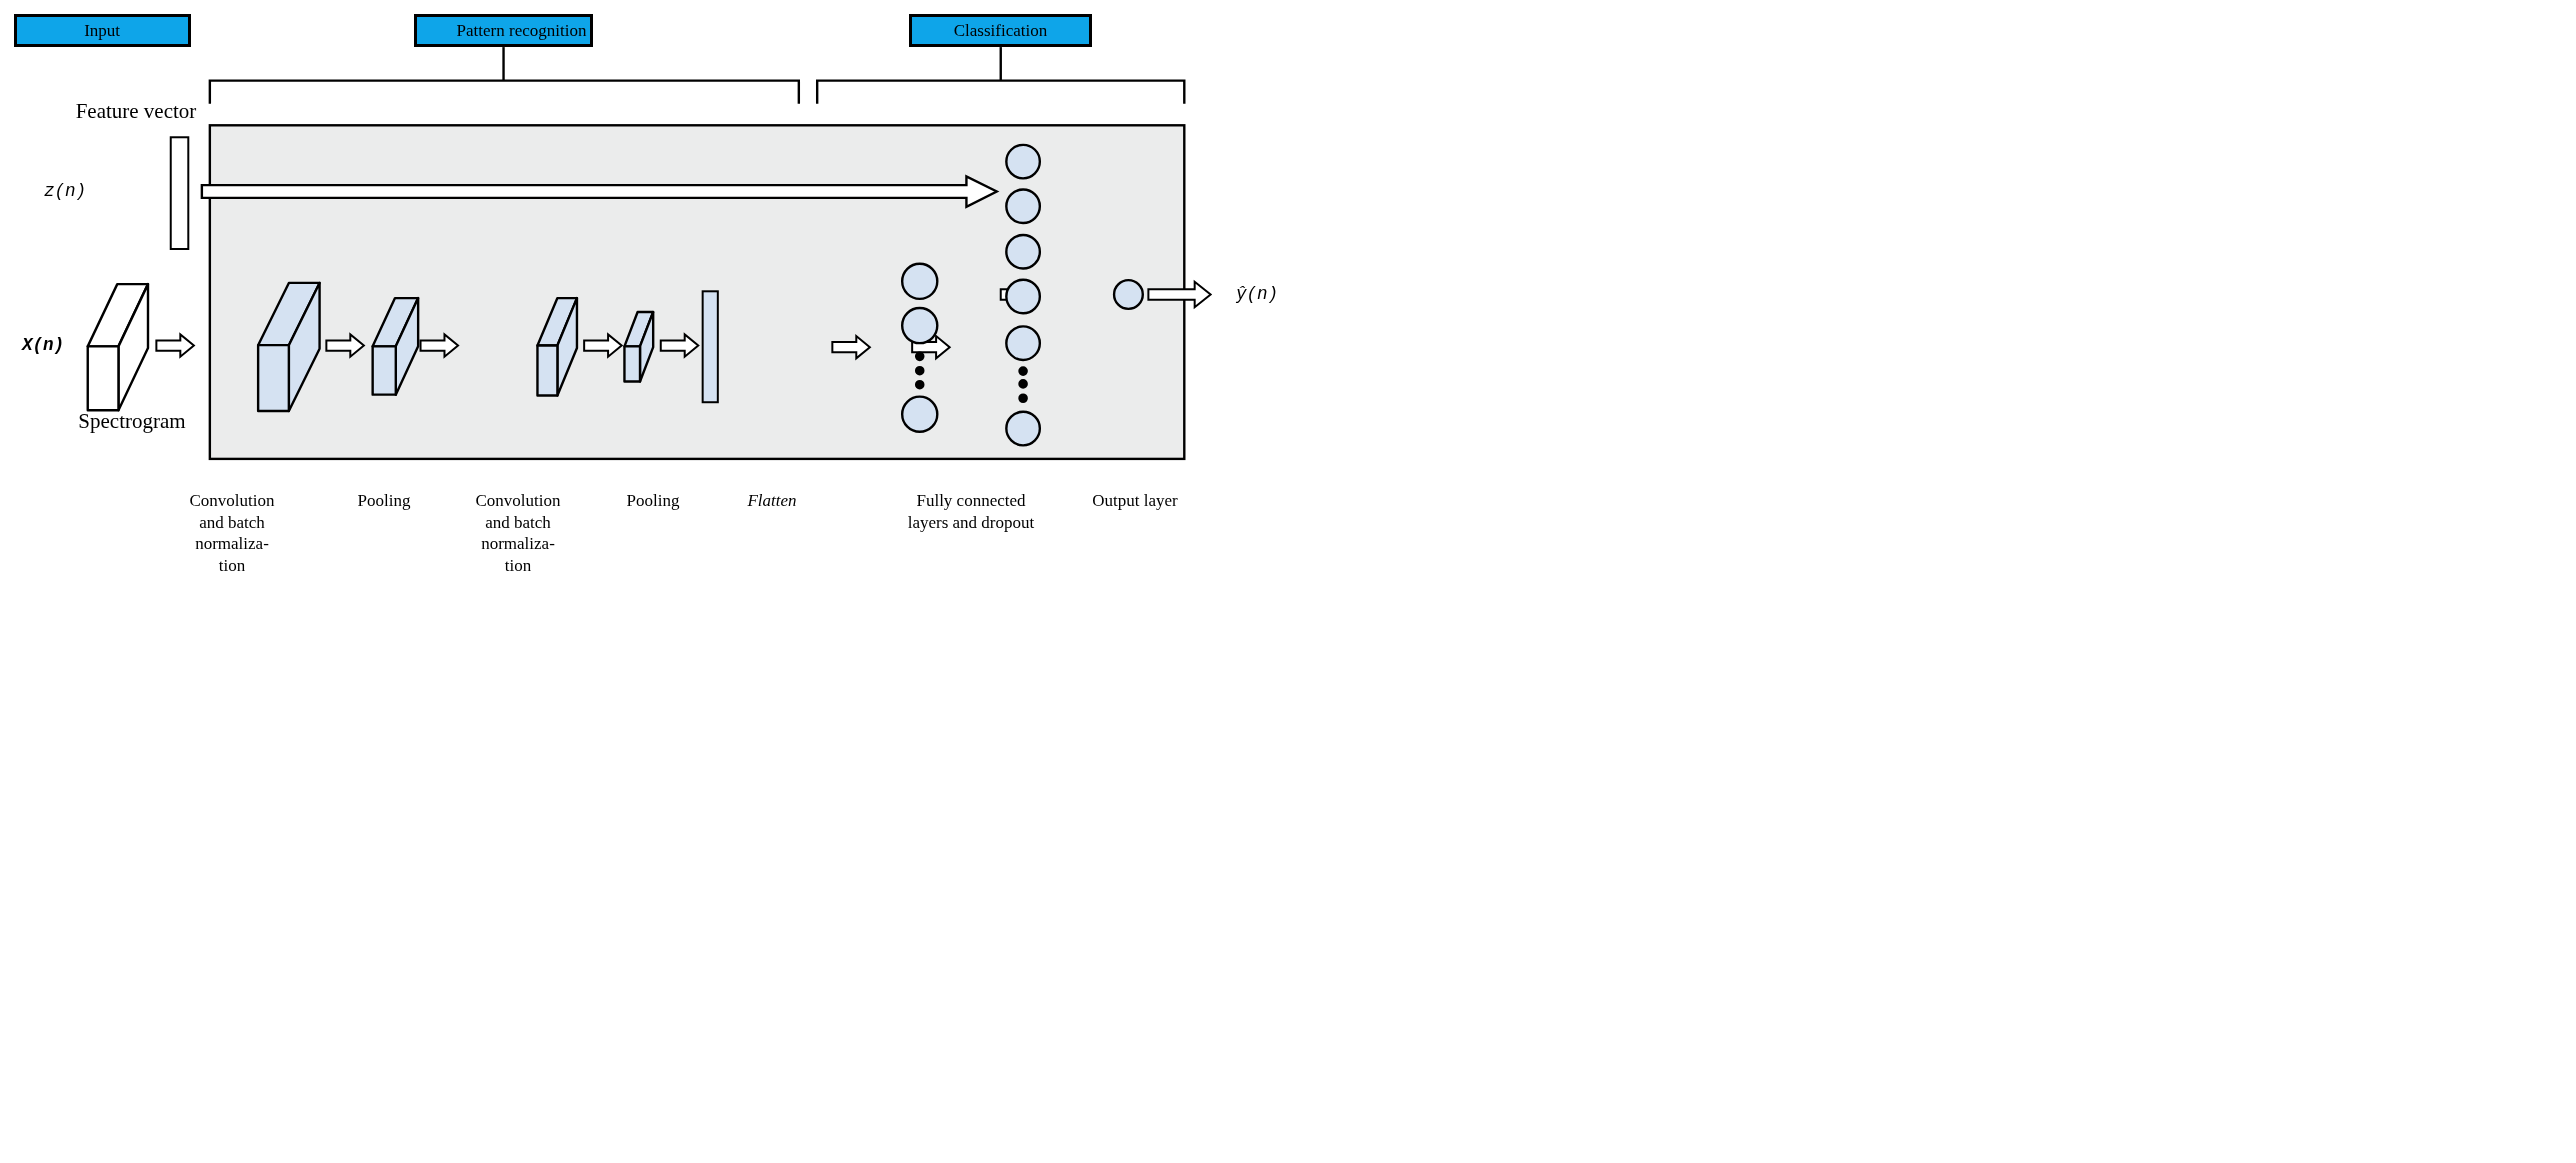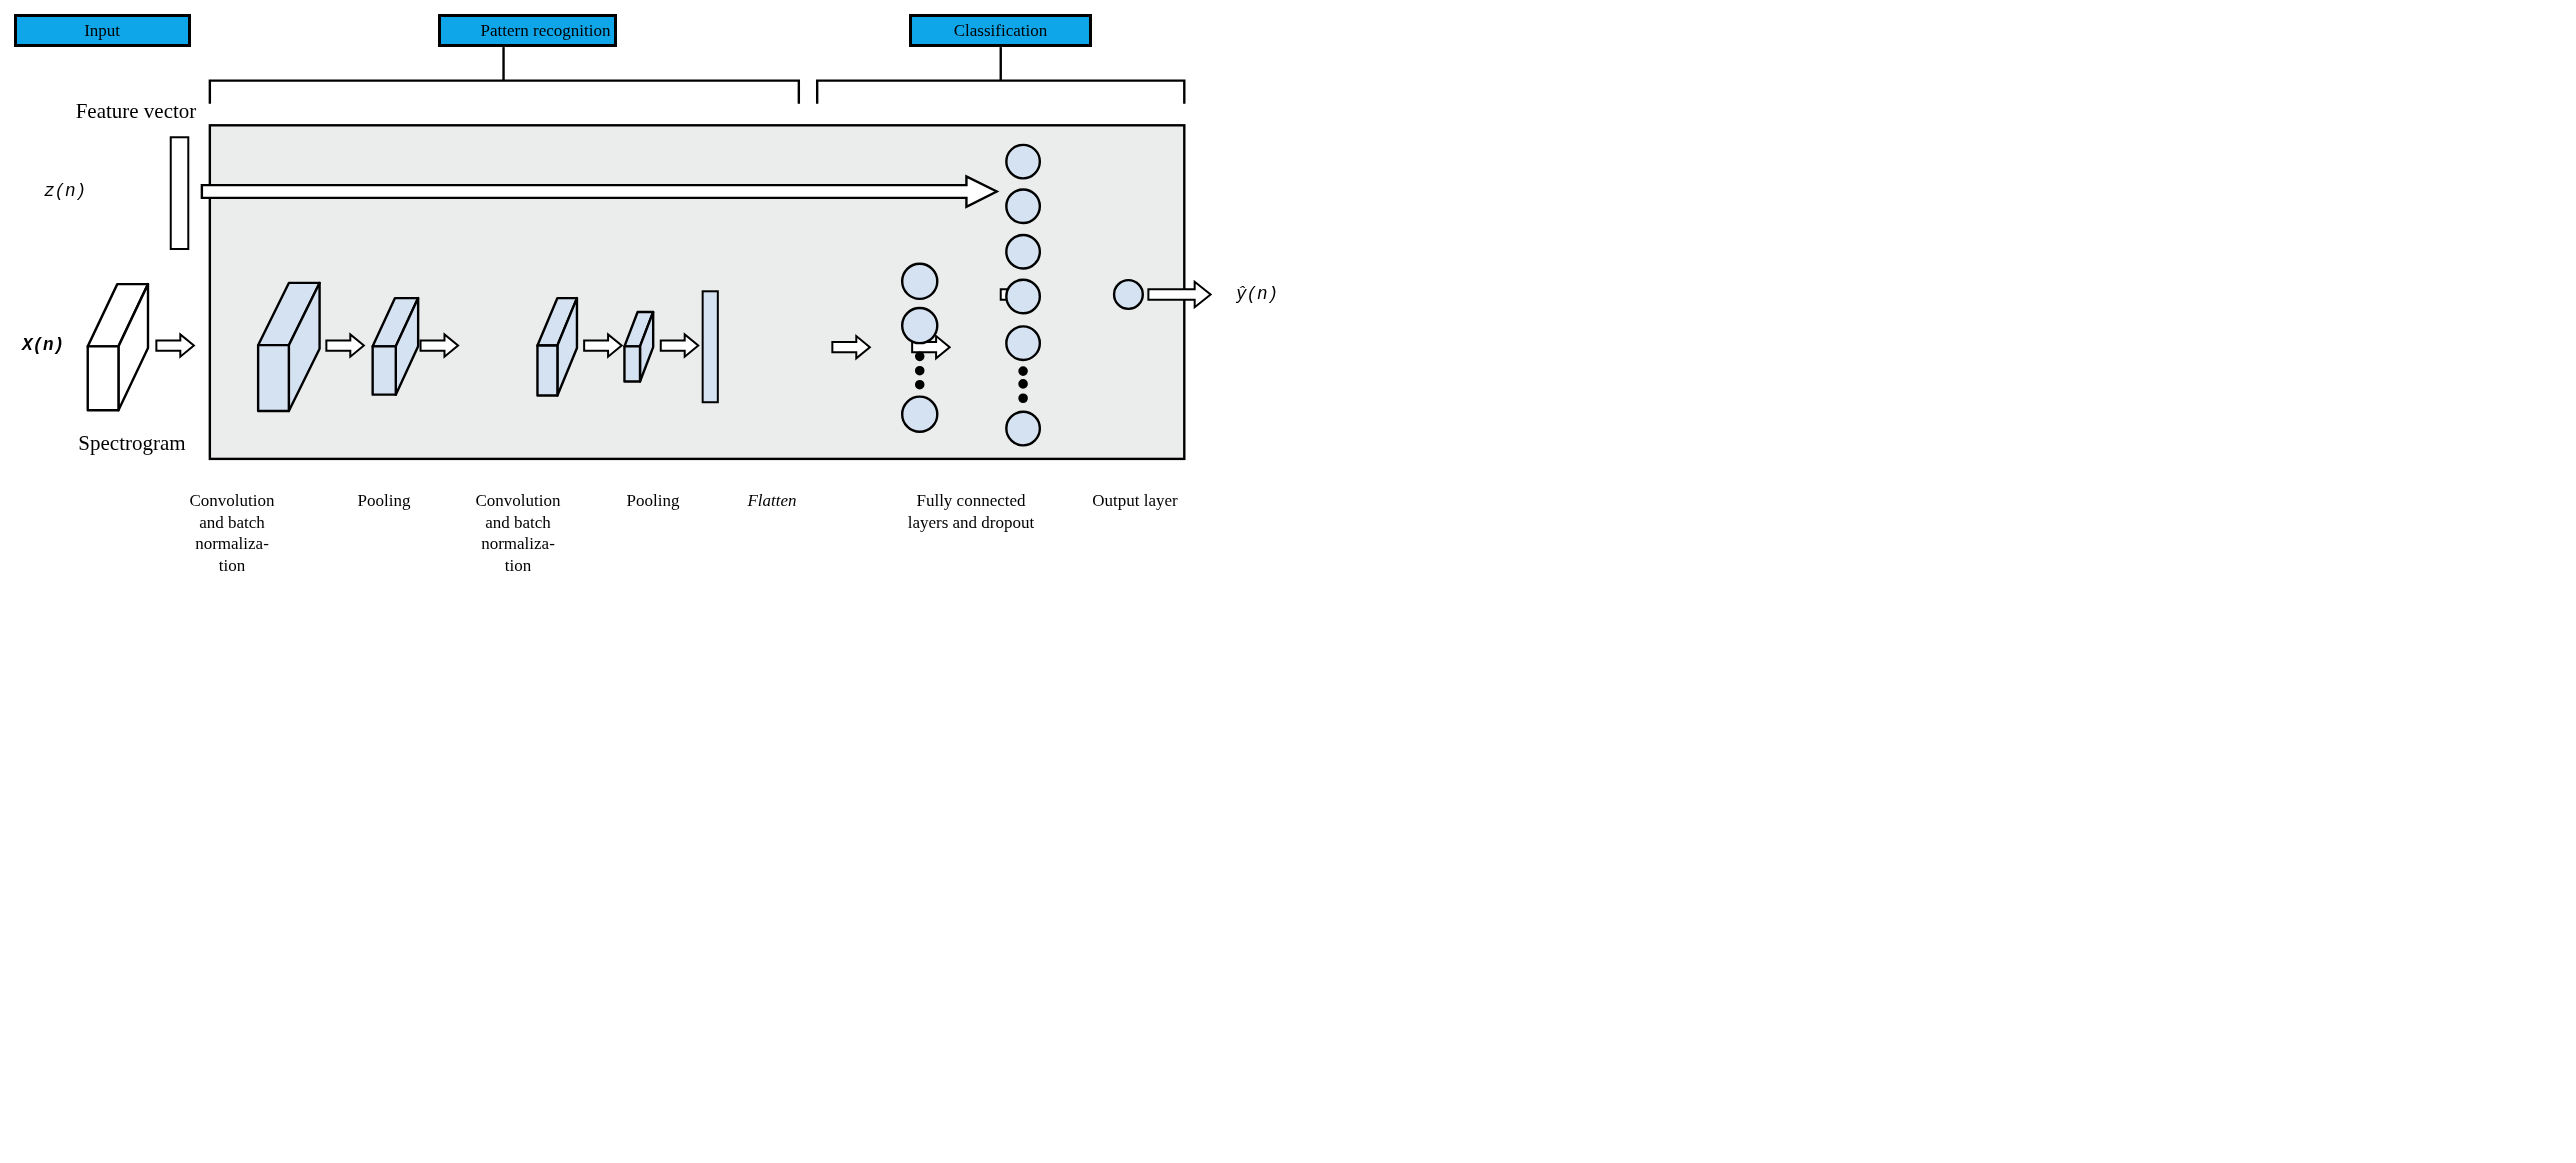--- a/index.html
+++ b/index.html
@@ -14,34 +14,34 @@
   #shapes{position:absolute;left:0;top:0;width:1288px;height:581px;}
   #shapes *{stroke:#000000;}
   .hdr{
     position:absolute;top:14.4px;height:33px;
     background:#0ea5e9;border:3.2px solid #000;
     box-sizing:border-box;
     display:flex;align-items:center;justify-content:center;
     font-size:17px;
   }
   #hdr-input{left:13.6px;width:177px;}
-  #hdr-pattern{left:438px;width:179px;padding-left:36px;}
+  #hdr-pattern{left:414px;width:179px;padding-left:36px;}
   #hdr-class{left:909px;width:183px;}
   .lbl{
     position:absolute;
     transform:translateX(-50%);
     font-size:21px;line-height:21.6px;
     text-align:center;white-space:nowrap;
   }
   .math{font-style:italic;font-size:17.6px;font-family:Liberation Mono, monospace;}
   .boldmath{font-weight:bold;}
   #lbl-feature{left:136px;top:101px;}
   #lbl-z{left:65px;top:181px;}
   #lbl-x{left:43px;top:335px;}
-  #lbl-spectrogram{left:132px;top:433px;}
+  #lbl-spectrogram{left:132px;top:411px;}
   #lbl-yhat{left:1257px;top:284px;}
   .blk-lbl{position:absolute;top:490px;transform:translateX(-50%);
     font-size:17px;line-height:21.6px;text-align:center;white-space:nowrap;}
   #blk-conv1{left:232px;}
   #blk-pool1{left:384px;}
   #blk-conv2{left:518px;}
   #blk-pool2{left:653px;}
   #blk-flatten{left:772px;font-style:italic;}
   #blk-fc{left:971px;}
   #blk-out{left:1135px;text-align:right;}

